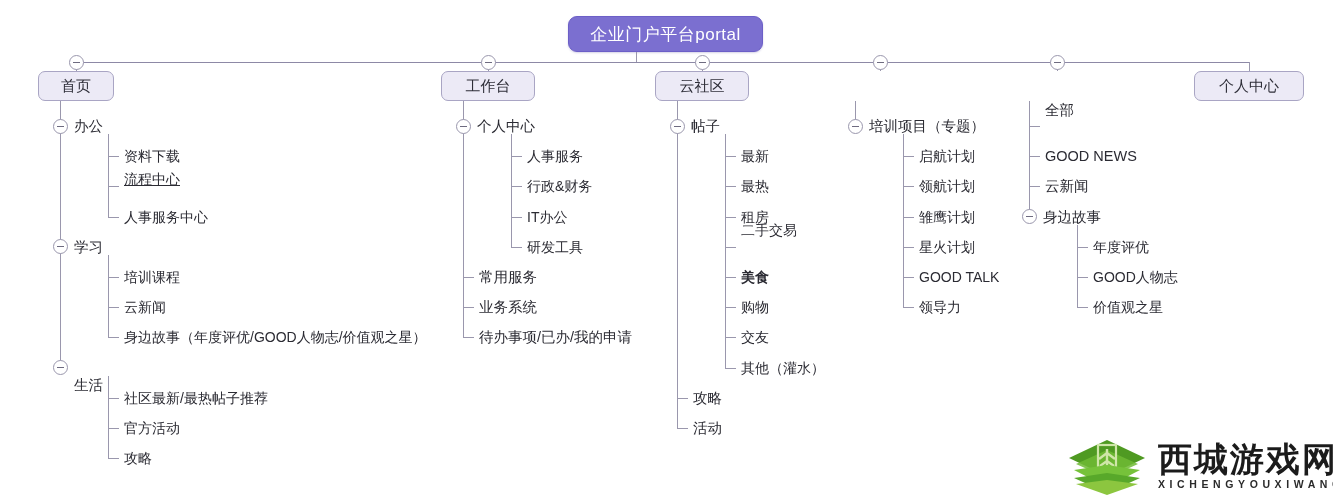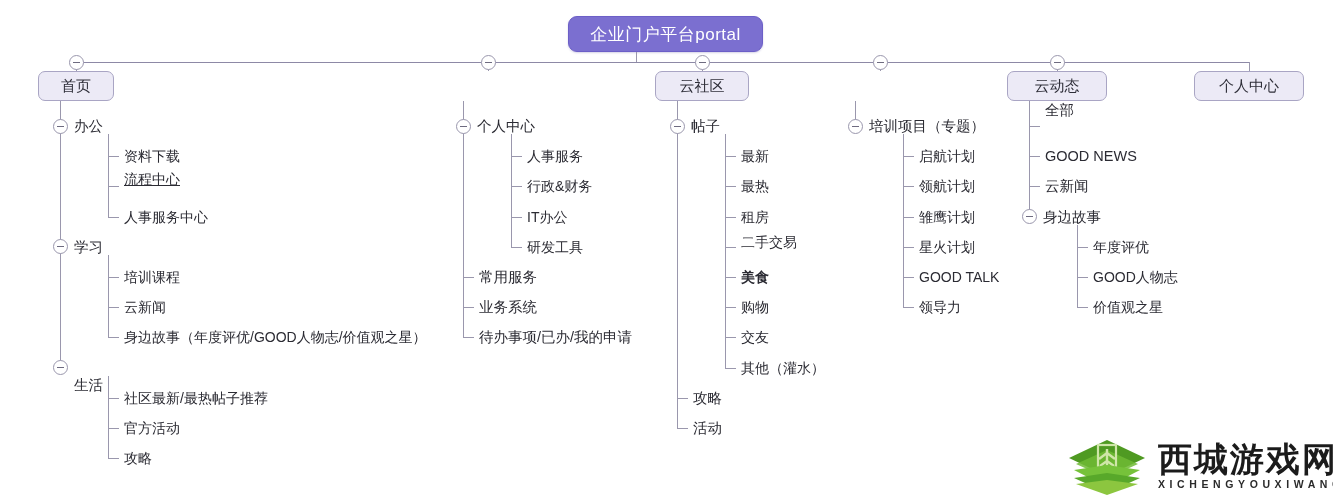--- a/index.html
+++ b/index.html
@@ -156,20 +156,23 @@
     <div class="line-h" style="left: 108px; top: 397.8px; width: 11px;"></div>
     <div class="label lvl3" style="left: 124px; top: 390.8px;">社区最新/最热帖子推荐</div>
     <div class="line-h" style="left: 108px; top: 428px; width: 11px;"></div>
     <div class="label lvl3" style="left: 124px; top: 421px;">官方活动</div>
     <div class="line-h" style="left: 108px; top: 458.2px; width: 11px;"></div>
     <div class="label lvl3" style="left: 124px; top: 451.2px;">攻略</div>
     <div class="line-v" style="left: 108px; top: 375.6px; height: 82.6px;"></div>
     <div class="line-v" style="left: 60px; top: 101px; height: 266.6px;"></div>
     <div class="line-v" style="left: 488px; top: 62px; height: 9px;"></div>
     <div class="toggle" style="left: 480.5px; top: 54.5px;"></div>
+    <div class="l1-node" style="left: 441px; top: 71px; width: 94px;">
+      <span>工作台</span>
+    </div>
     <div class="toggle" style="left: 455.5px; top: 118.5px;"></div>
     <div class="label lvl2" style="left: 477px; top: 119px;">个人中心</div>
     <div class="line-h" style="left: 511px; top: 156.2px; width: 11px;"></div>
     <div class="label lvl3" style="left: 527px; top: 149.2px;">人事服务</div>
     <div class="line-h" style="left: 511px; top: 186.4px; width: 11px;"></div>
     <div class="label lvl3" style="left: 527px; top: 179.4px;">行政&amp;财务</div>
     <div class="line-h" style="left: 511px; top: 216.6px; width: 11px;"></div>
     <div class="label lvl3" style="left: 527px; top: 209.6px;">IT办公</div>
     <div class="line-h" style="left: 511px; top: 246.8px; width: 11px;"></div>
     <div class="label lvl3" style="left: 527px; top: 239.8px;">研发工具</div>
@@ -188,21 +191,21 @@
     </div>
     <div class="toggle" style="left: 669.5px; top: 118.5px;"></div>
     <div class="label lvl2" style="left: 691px; top: 119px;">帖子</div>
     <div class="line-h" style="left: 725px; top: 156.2px; width: 11px;"></div>
     <div class="label lvl3" style="left: 741px; top: 149.2px;">最新</div>
     <div class="line-h" style="left: 725px; top: 186.4px; width: 11px;"></div>
     <div class="label lvl3" style="left: 741px; top: 179.4px;">最热</div>
     <div class="line-h" style="left: 725px; top: 216.6px; width: 11px;"></div>
     <div class="label lvl3" style="left: 741px; top: 209.6px;">租房</div>
     <div class="line-h" style="left: 725px; top: 246.8px; width: 11px;"></div>
-    <div class="label lvl3" style="left: 741px; top: 235px;">二手交易</div>
+    <div class="label lvl3" style="left: 741px; top: 223px;">二手交易</div>
     <div class="line-h" style="left: 725px; top: 277px; width: 11px;"></div>
     <div class="label lvl3" style="left: 741px; top: 270px; font-weight: bold;">美食</div>
     <div class="line-h" style="left: 725px; top: 307.2px; width: 11px;"></div>
     <div class="label lvl3" style="left: 741px; top: 300.2px;">购物</div>
     <div class="line-h" style="left: 725px; top: 337.4px; width: 11px;"></div>
     <div class="label lvl3" style="left: 741px; top: 330.4px;">交友</div>
     <div class="line-h" style="left: 725px; top: 367.6px; width: 11px;"></div>
     <div class="label lvl3" style="left: 741px; top: 360.6px;">其他（灌水）</div>
     <div class="line-v" style="left: 725px; top: 134px; height: 233.6px;"></div>
     <div class="line-h" style="left: 677px; top: 397.8px; width: 11px;"></div>
@@ -223,23 +226,20 @@
     <div class="line-h" style="left: 903px; top: 246.8px; width: 11px;"></div>
     <div class="label lvl3" style="left: 919px; top: 239.8px;">星火计划</div>
     <div class="line-h" style="left: 903px; top: 277px; width: 11px;"></div>
     <div class="label lvl3" style="left: 919px; top: 270px;">GOOD TALK</div>
     <div class="line-h" style="left: 903px; top: 307.2px; width: 11px;"></div>
     <div class="label lvl3" style="left: 919px; top: 300.2px;">领导力</div>
     <div class="line-v" style="left: 903px; top: 134px; height: 173.2px;"></div>
     <div class="line-v" style="left: 855px; top: 101px; height: 25px;"></div>
     <div class="line-v" style="left: 1057px; top: 62px; height: 9px;"></div>
     <div class="toggle" style="left: 1049.5px; top: 54.5px;"></div>
-    <div class="l1-node" style="left: 1007px; top: 71px; width: 100px;">
-      <span>云动态</span>
-    </div>
     <div class="line-h" style="left: 1029px; top: 126px; width: 11px;"></div>
     <div class="label lvl2" style="left: 1045px; top: 103px;">全部</div>
     <div class="line-h" style="left: 1029px; top: 156.2px; width: 11px;"></div>
     <div class="label lvl2" style="left: 1045px; top: 149.2px;">GOOD NEWS</div>
     <div class="line-h" style="left: 1029px; top: 186.4px; width: 11px;"></div>
     <div class="label lvl2" style="left: 1045px; top: 179.4px;">云新闻</div>
     <div class="toggle" style="left: 1021.5px; top: 209.1px;"></div>
     <div class="label lvl2" style="left: 1043px; top: 209.6px;">身边故事</div>
     <div class="line-h" style="left: 1077px; top: 246.8px; width: 11px;"></div>
     <div class="label lvl3" style="left: 1093px; top: 239.8px;">年度评优</div>

